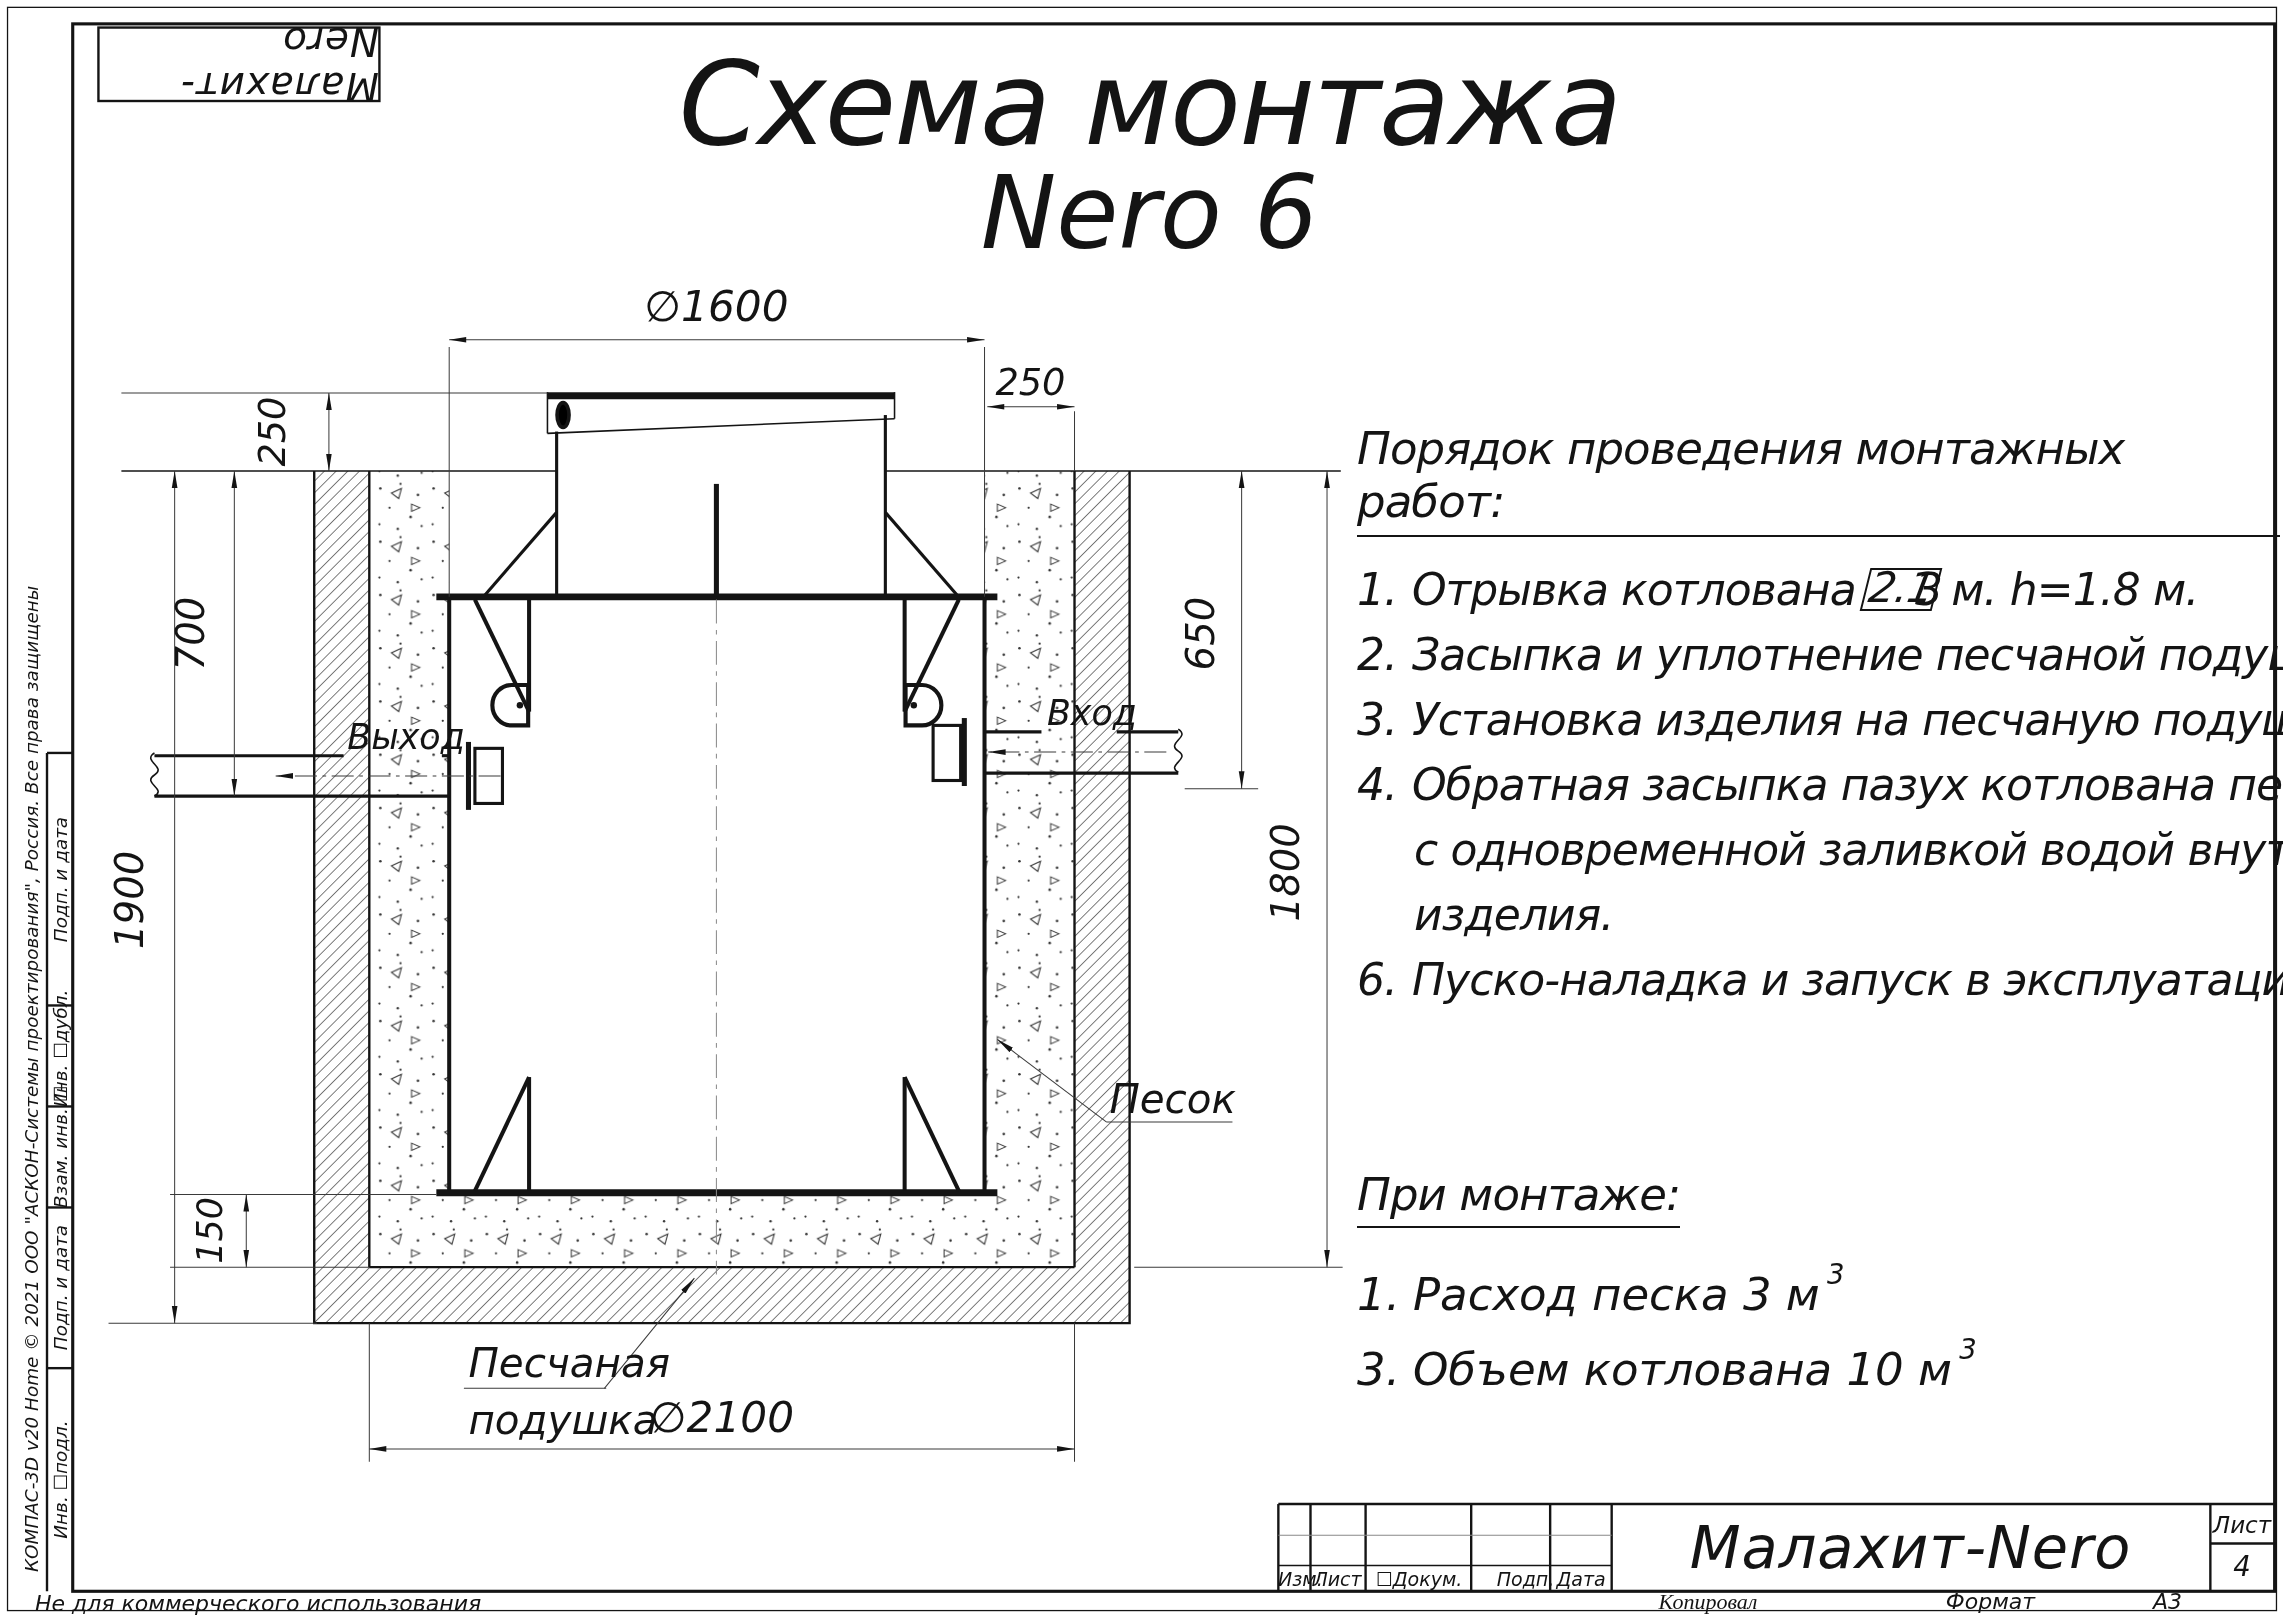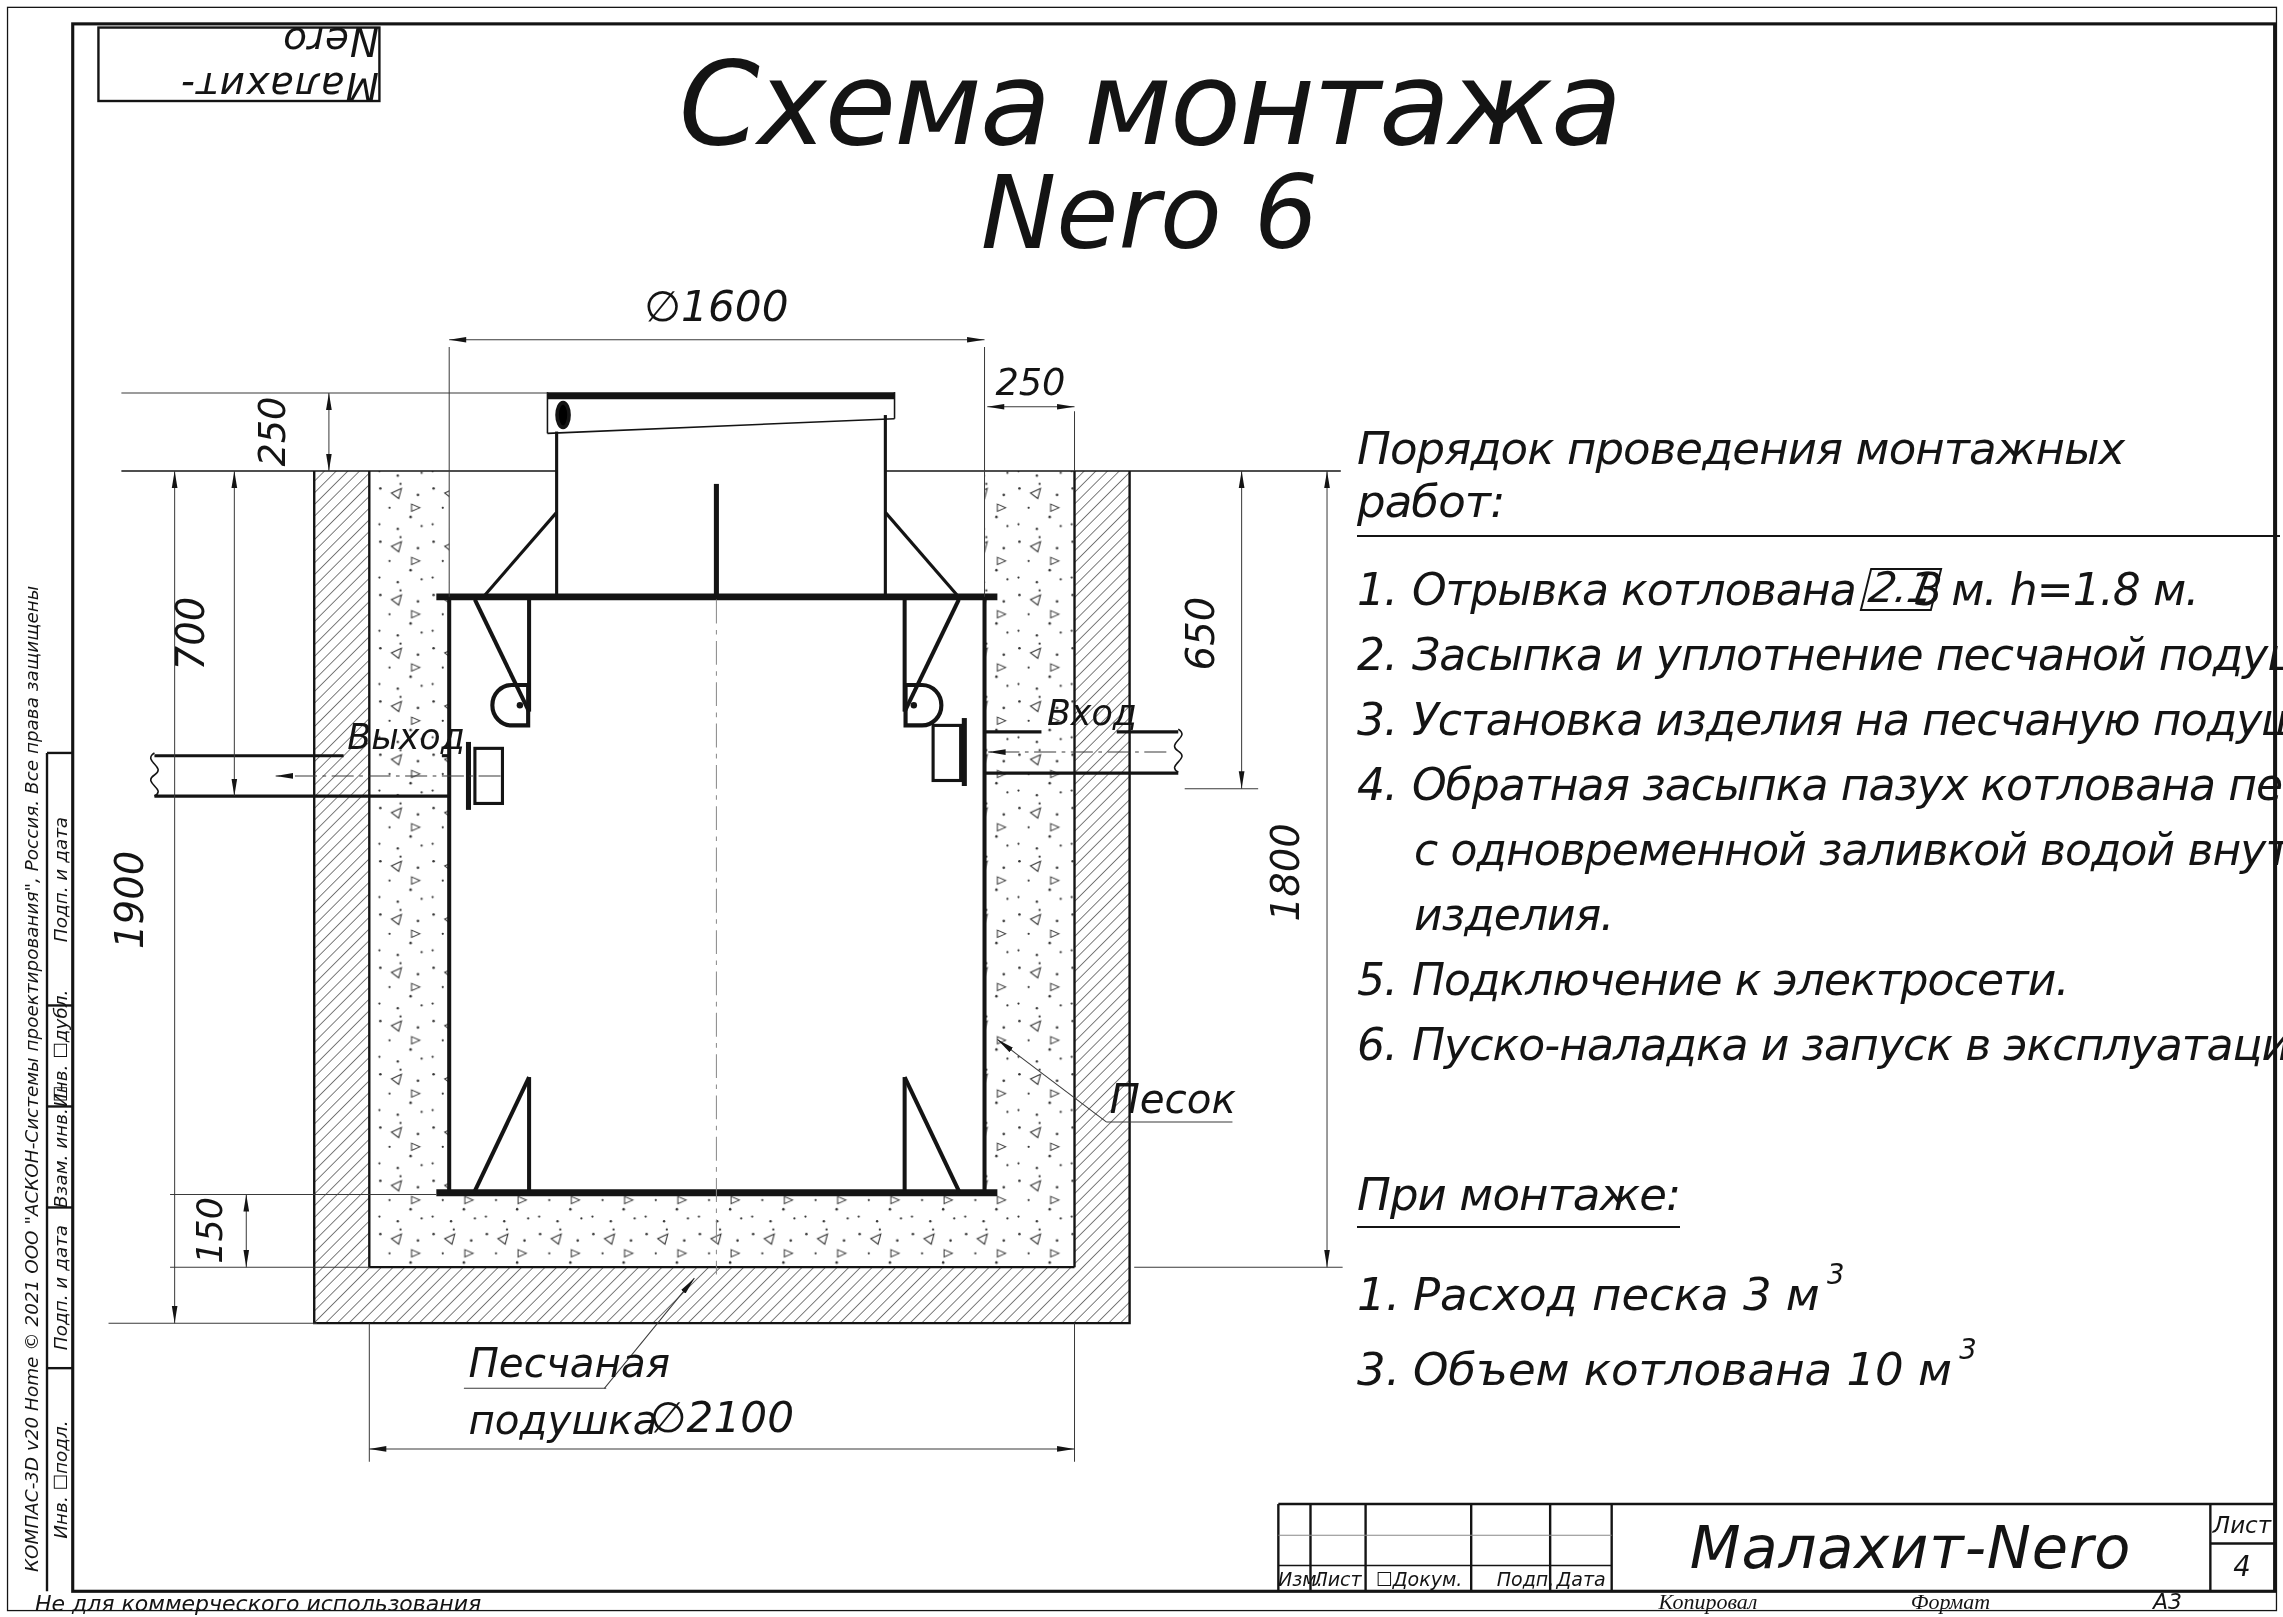--- a/index.html
+++ b/index.html
@@ -233,23 +233,20 @@
     <div class="iline">
       <span class="num">4.</span><span>Обратная засыпка пазух котлована песком,</span>
     </div>
     <div class="iline cont">
       <span>с одновременной заливкой водой внутрь</span>
     </div>
     <div class="iline cont">
       <span>изделия.</span>
     </div>
     <div class="iline">
-      <span class="num">5.</span><span>Подключение к электросети.</span>
-    </div>
-    <div class="iline">
       <span class="num">6.</span><span>Пуско-наладка и запуск в эксплуатацию.</span>
     </div>
   </div>
 
   <div class="abs notes">
     <div><span class="nhead">При монтаже:</span></div>
     <div class="nline">
       <span class="num">1.</span><span>Расход песка 3 м</span><span class="cube">3</span>
     </div>
     <div class="nline">
@@ -259,21 +256,21 @@
 
   <div class="abs tb-lbl" style="left:1278px;width:32px;">Изм.</div>
   <div class="abs tb-lbl" style="left:1310px;width:55px;">Лист</div>
   <div class="abs tb-lbl" style="left:1366px;width:106px;">☐Докум.</div>
   <div class="abs tb-lbl" style="left:1471px;width:61px;padding-left:24px;">Подп.</div>
   <div class="abs tb-lbl" style="left:1550px;width:62px;">Дата</div>
   <div class="abs tb-product">Малахит-Nero</div>
   <div class="abs tb-sheet-lbl">Лист</div>
   <div class="abs tb-sheet-num">4</div>
   <div class="abs tb-bottom" style="left:1616px;width:184px;font-family:Liberation Serif, serif;">Копировал</div>
-  <div class="abs tb-bottom" style="left:1900px;width:101px;font-family:Liberation Serif, serif;">Формат</div>
+  <div class="abs tb-bottom" style="left:1940px;width:101px;">Формат</div>
   <div class="abs tb-bottom" style="left:2140px;width:55px;">А3</div>
 
   <div class="abs vcopy" style="left:20px;top:1572px;width:753px;">КОМПАС-3D v20 Home © 2021 ООО "АСКОН-Системы проектирования", Россия. Все права защищены</div>
   <div class="abs vcell" style="left:49px;top:1006px;width:253px;">Подп. и дата</div>
   <div class="abs vcell" style="left:49px;top:1107px;width:101px;">Инв. ☐дубл.</div>
   <div class="abs vcell" style="left:49px;top:1208px;width:101px;">Взам. инв. ☐</div>
   <div class="abs vcell" style="left:49px;top:1368px;width:161px;">Подп. и дата</div>
   <div class="abs vcell" style="left:49px;top:1591px;width:223px;">Инв. ☐подл.</div>
   <div class="abs sheet-footer">Не для коммерческого использования</div>
 

